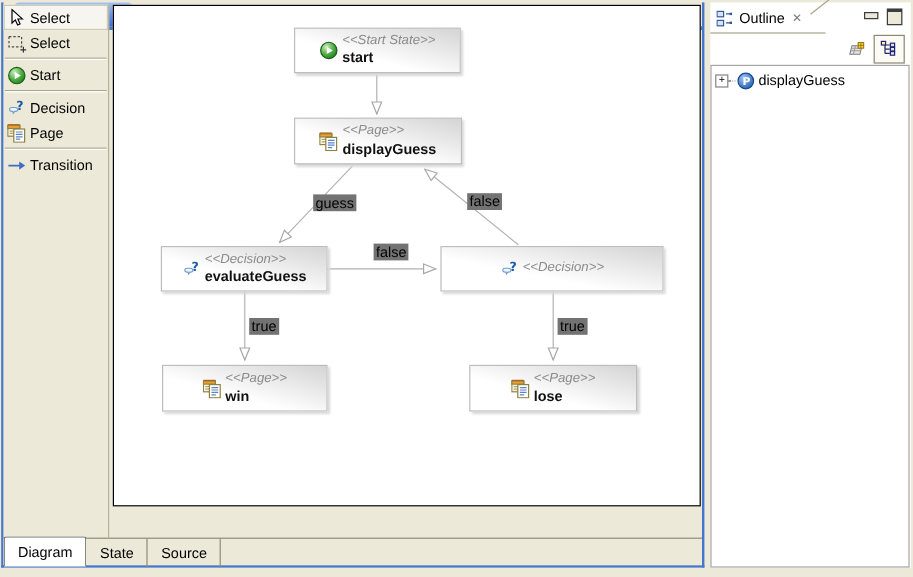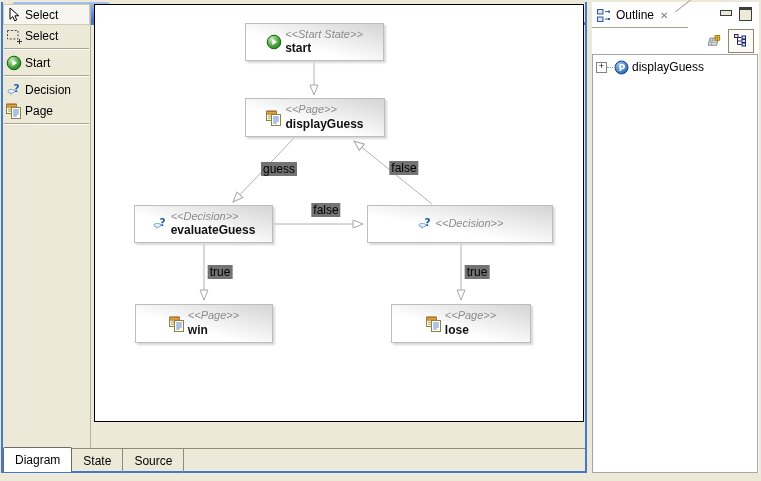--- a/index.html
+++ b/index.html
@@ -196,20 +196,29 @@
               <path d="M0.5 1 h10" stroke="#c43c00"></path>
               <rect x="0.5" y="1.5" width="10" height="2.6" fill="#efa12c" stroke="#8f8140"></rect>
               <path d="M2 6.2 h5.5 M2 8.2 h5.5" stroke="#b0a568"></path>
               <rect x="5.5" y="4.5" width="9" height="11" fill="#fff" stroke="#8f8140"></rect>
               <path d="M7.2 7 h5.6 M7.2 9 h5.6 M7.2 11 h5.6 M7.2 13 h3.6" stroke="#5b83c4"></path>
             </svg>
           </span>
           <span class="pal-label">Page</span>
         </div>
         <div class="palette-sep"></div>
+        <div class="palette-item">
+          <span class="pal-icon">
+            <svg width="16" height="16" viewBox="0 0 16 16">
+              <path d="M1 8 h10" stroke="#3f6fc2" stroke-width="1.6"></path>
+              <path d="M10 4.6 L15 8 L10 11.4 Z" fill="#3f6fc2"></path>
+            </svg>
+          </span>
+          <span class="pal-label">Transition</span>
+        </div>
       </div>
 
     <div class="canvas">
       <svg class="edges-svg">
         <defs>
           <marker id="arrowhead" viewBox="0 0 12 10" markerWidth="12" markerHeight="10" refX="11" refY="5" orient="auto" markerUnits="userSpaceOnUse">
             <path d="M1,1 L11,5 L1,9 Z" fill="#ffffff" stroke="#a8a8a8"></path>
           </marker>
         </defs>
       <line x1="219" y1="57" x2="219" y2="90" class="edge-line" marker-end="url(#arrowhead)"></line>

